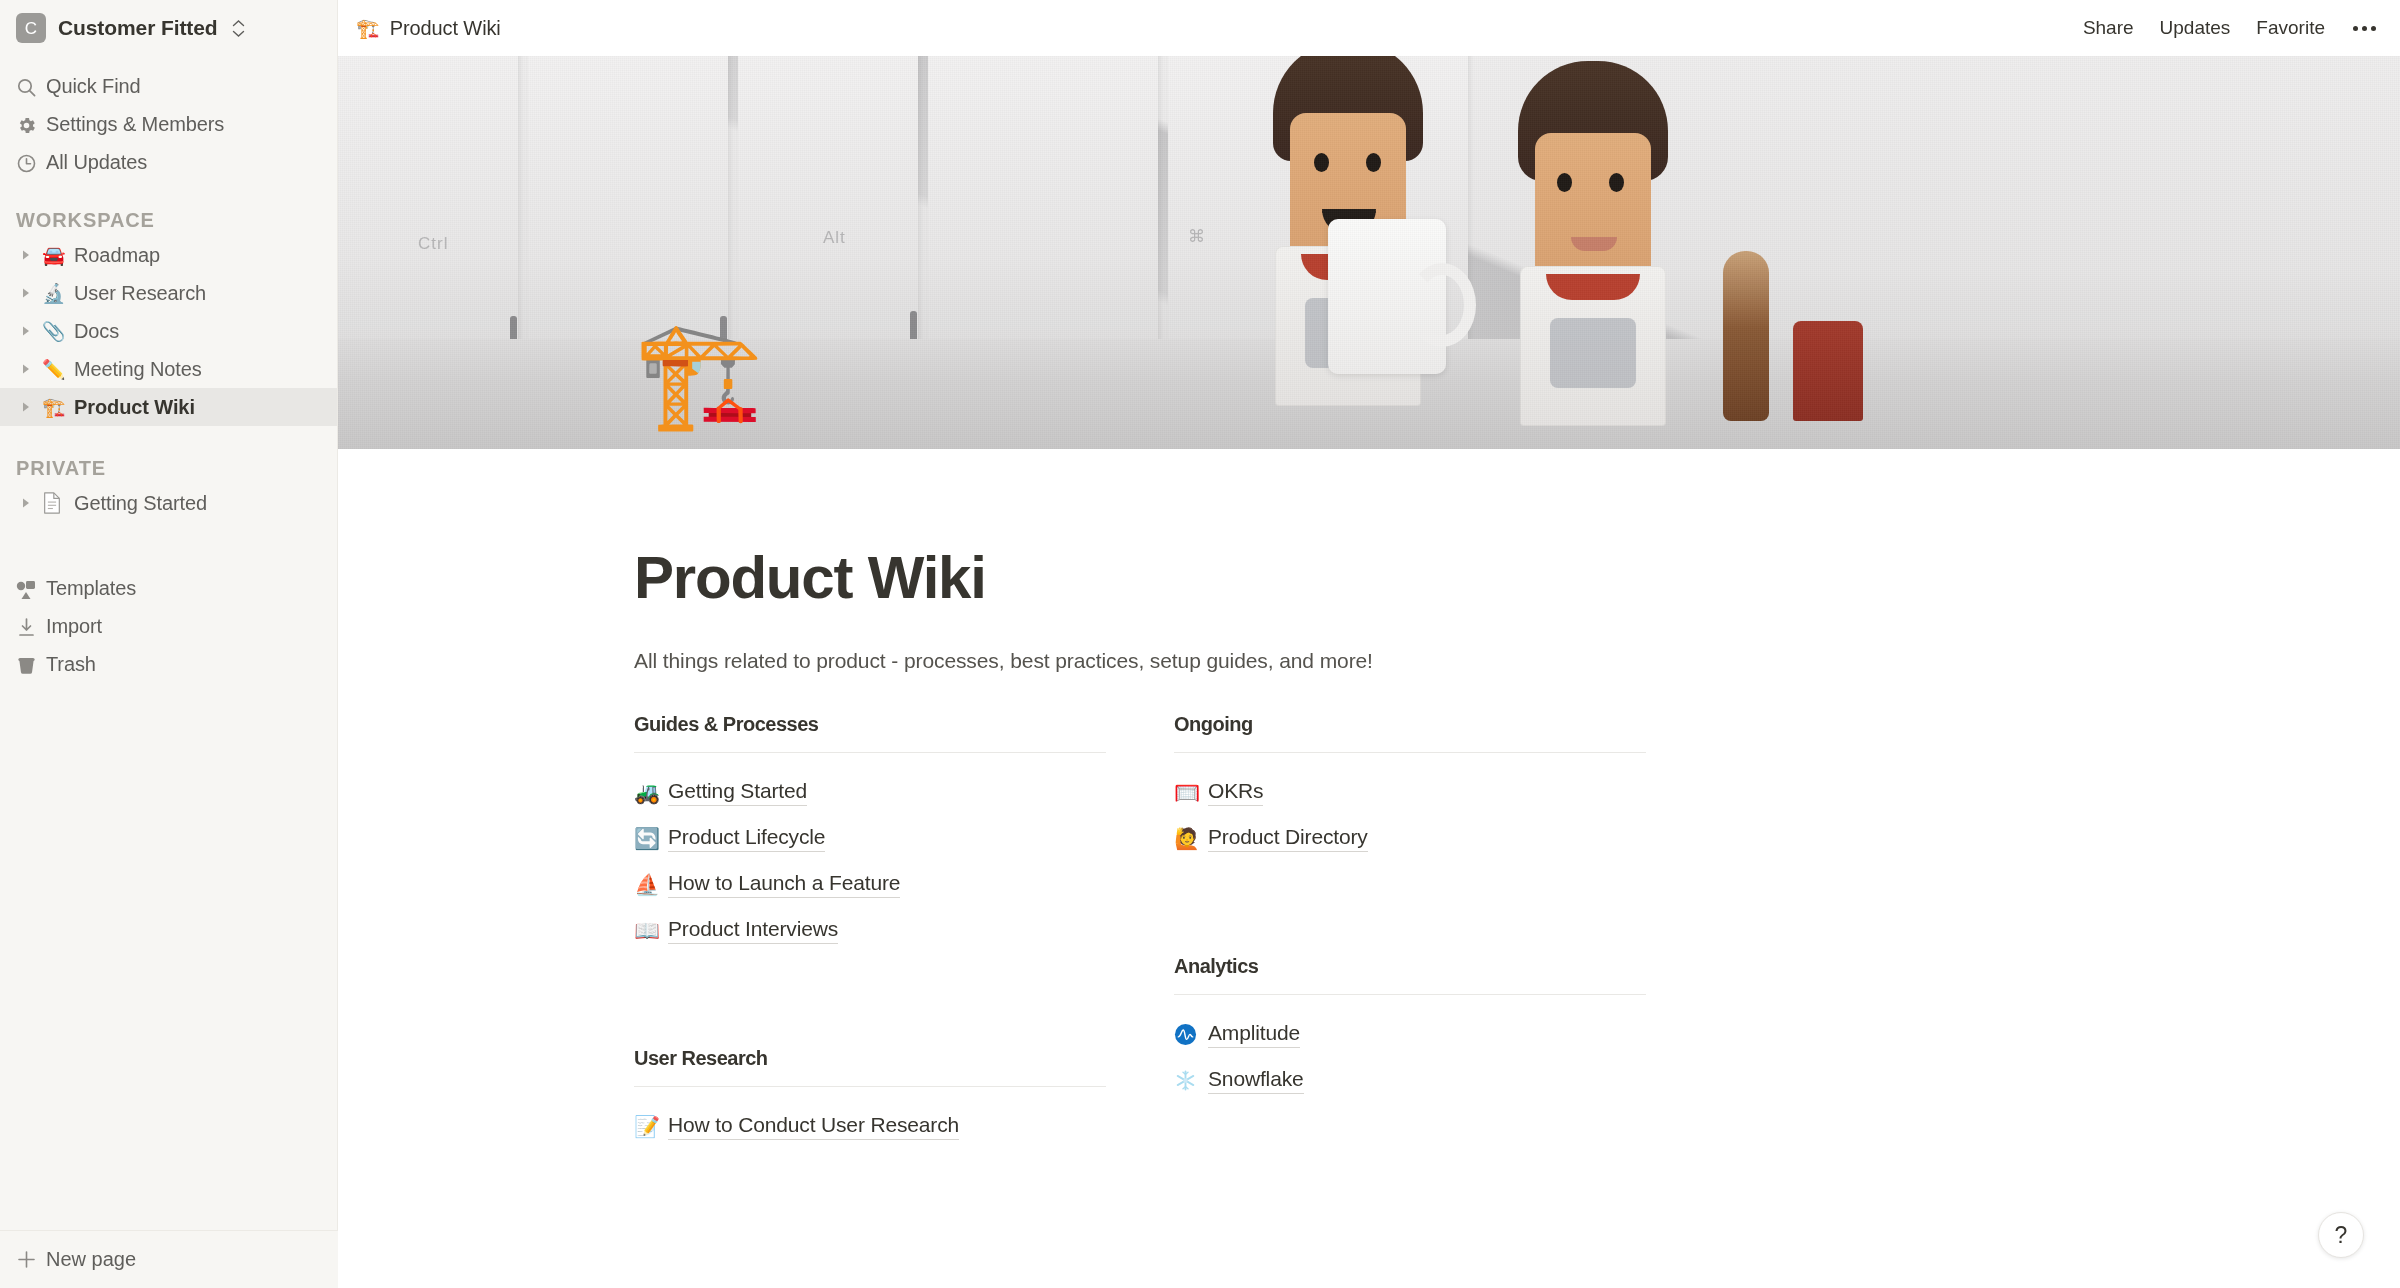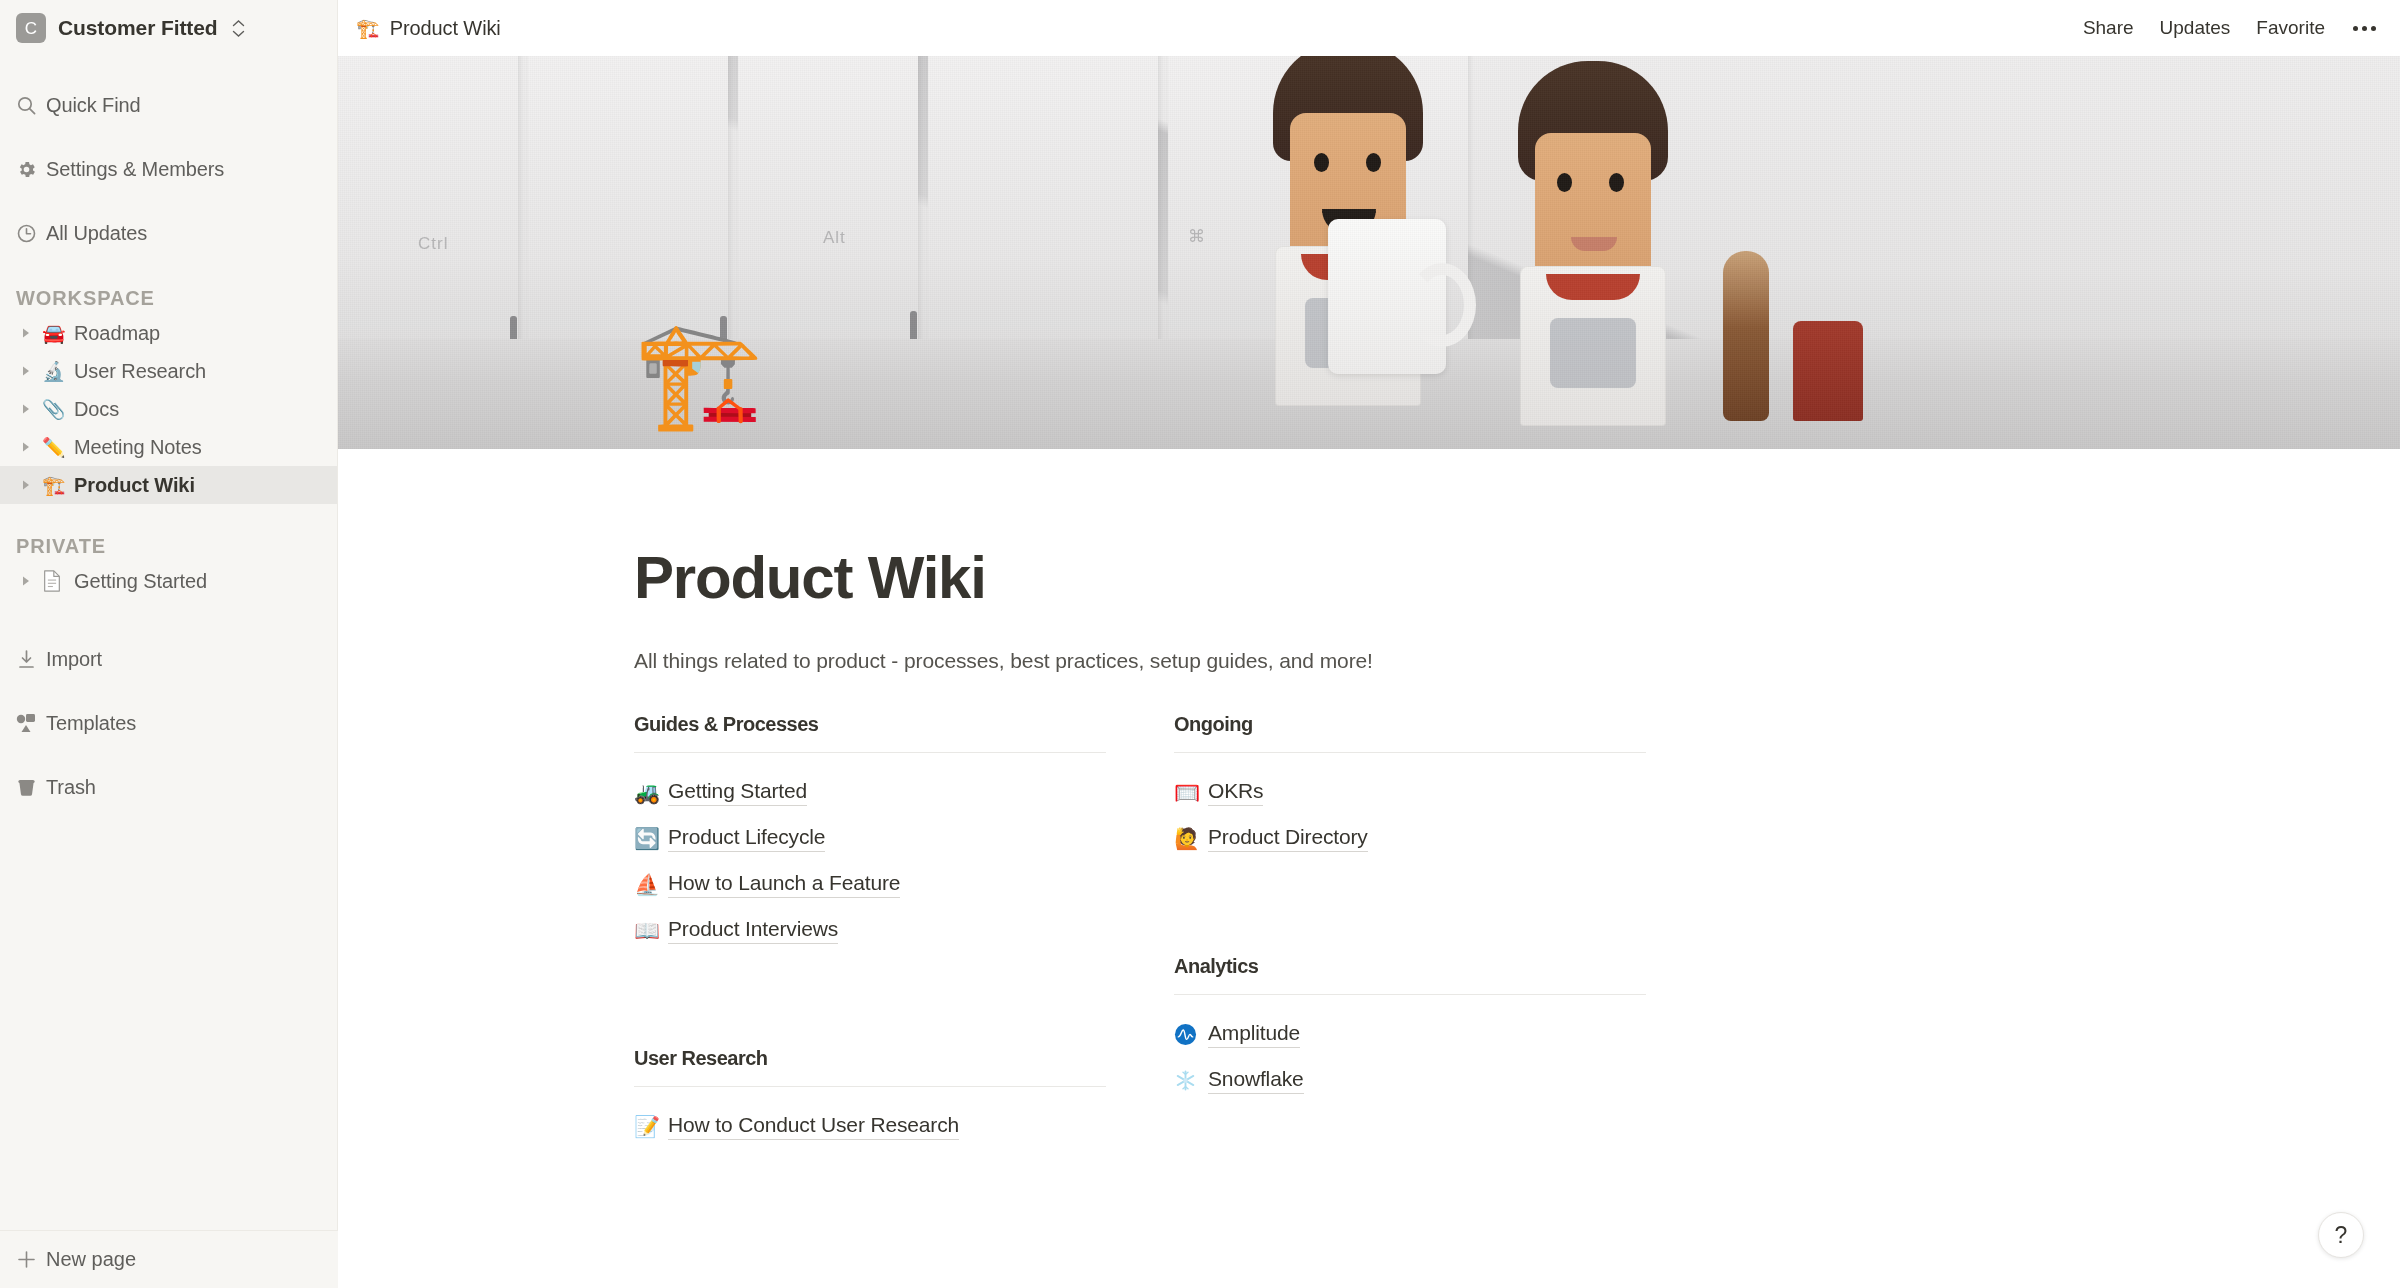--- a/index.html
+++ b/index.html
@@ -37,24 +37,23 @@
   }
   .ws-chevrons {
     width: 14px; height: 20px; margin-left: 2px;
     display: flex; flex-direction: column; align-items: center;
     justify-content: center; gap: 3px; flex: 0 0 14px;
   }
   .ws-chevrons svg { display: block; }
 
   .nav-top { padding-top: 4px; }
   .nav-row {
-    display: flex; align-items: center;
+    display: flex; align-items: flex-end;
     height: 38px; padding: 0 16px; gap: 0;
     cursor: pointer;
-    margin-top: 26px;
   }
   .nav-row .ico {
     width: 30px; flex: 0 0 30px;
     display: flex; align-items: center; justify-content: flex-start;
     color: #8b8985;
   }
   .nav-row .label {
     font-size: 20px; color: #5f5e5b; letter-spacing: -0.1px;
     white-space: nowrap;
   }
@@ -388,36 +387,36 @@
               </g>
             </svg>
         </span>
         <span class="label">Getting Started</span>
       </div>
     </div>
 
     <div class="nav-bottom">
       <div class="nav-row">
         <span class="ico">
-          <svg width="21" height="21" viewBox="0 0 21 21">
-              <path d="M10.5 2v11m0 0l-4-4m4 4l4-4" fill="none" stroke="#8b8985" stroke-width="1.7" stroke-linecap="round" stroke-linejoin="round"></path>
-              <line x1="4" y1="18" x2="17" y2="18" stroke="#8b8985" stroke-width="1.7" stroke-linecap="round"></line>
-            </svg>
-        </span>
-        <span class="label">Import</span>
-      </div>
-      <div class="nav-row">
-        <span class="ico">
           <svg width="22" height="20" viewBox="0 0 22 20">
               <circle cx="5" cy="6" r="4.2" fill="#8b8985"></circle>
               <rect x="10" y="1" width="9" height="8" rx="1.4" fill="#8b8985"></rect>
               <path d="M5.5 19l4.5-7 4.5 7z" fill="#8b8985"></path>
             </svg>
         </span>
         <span class="label">Templates</span>
+      </div>
+      <div class="nav-row">
+        <span class="ico">
+          <svg width="21" height="21" viewBox="0 0 21 21">
+              <path d="M10.5 2v11m0 0l-4-4m4 4l4-4" fill="none" stroke="#8b8985" stroke-width="1.7" stroke-linecap="round" stroke-linejoin="round"></path>
+              <line x1="4" y1="18" x2="17" y2="18" stroke="#8b8985" stroke-width="1.7" stroke-linecap="round"></line>
+            </svg>
+        </span>
+        <span class="label">Import</span>
       </div>
       <div class="nav-row">
         <span class="ico">
           <svg width="21" height="21" viewBox="0 0 22 22">
               <path d="M3.5 5.5h15l-1.7 12.5a2 2 0 0 1-2 1.7H7.2a2 2 0 0 1-2-1.7z" fill="#8b8985"></path>
               <rect x="2.5" y="3.2" width="17" height="3.2" rx="1.6" fill="#8b8985"></rect>
             </svg>
         </span>
         <span class="label">Trash</span>
       </div>

